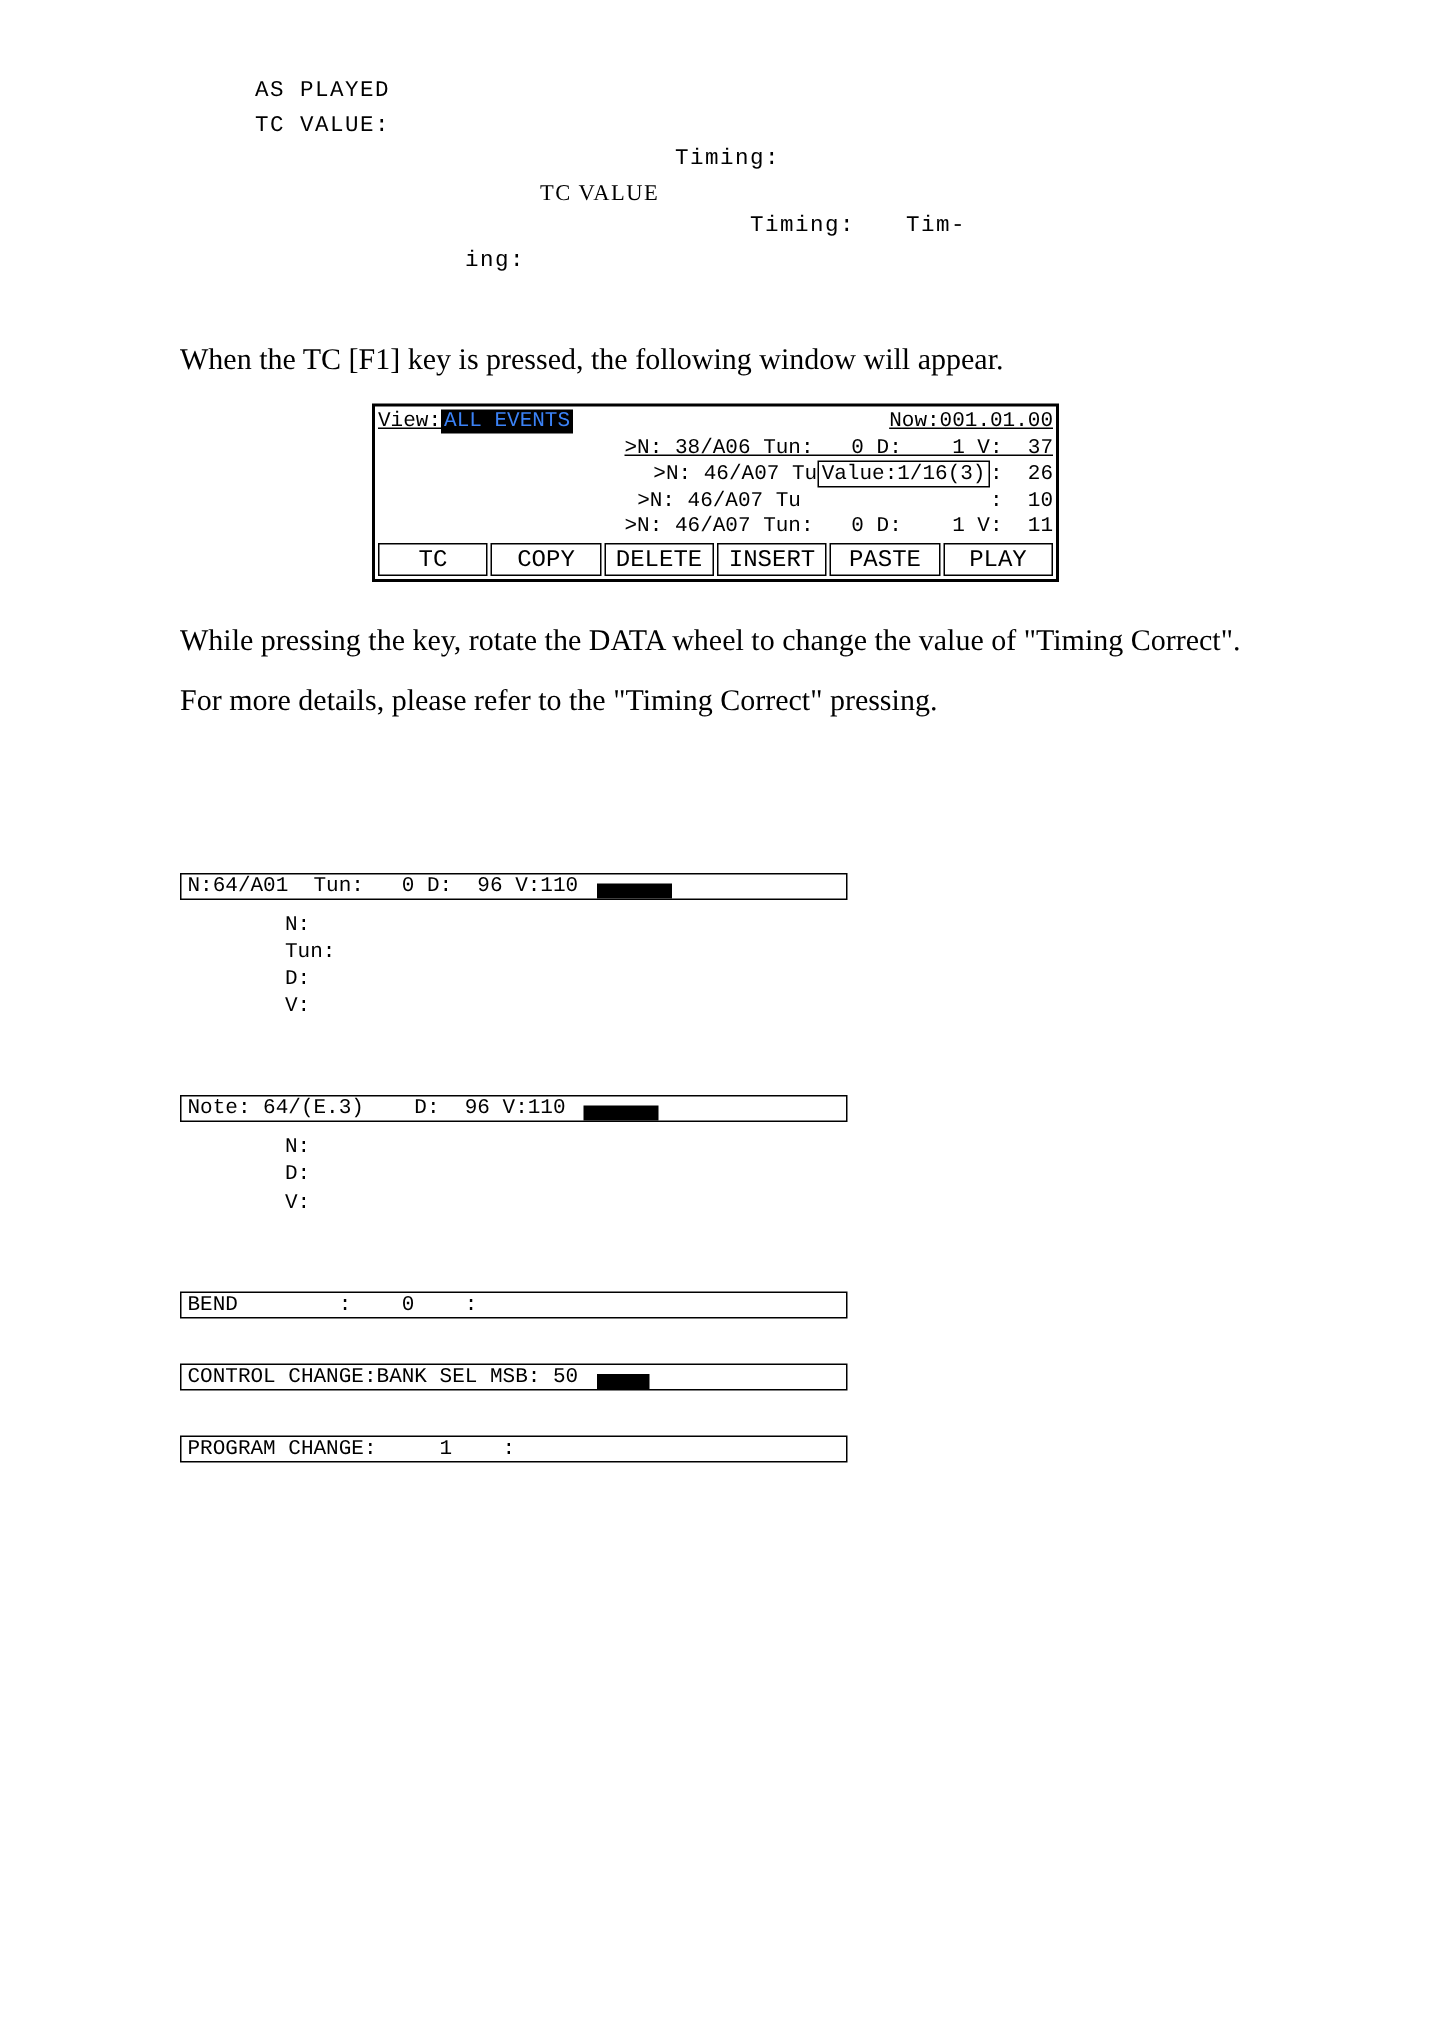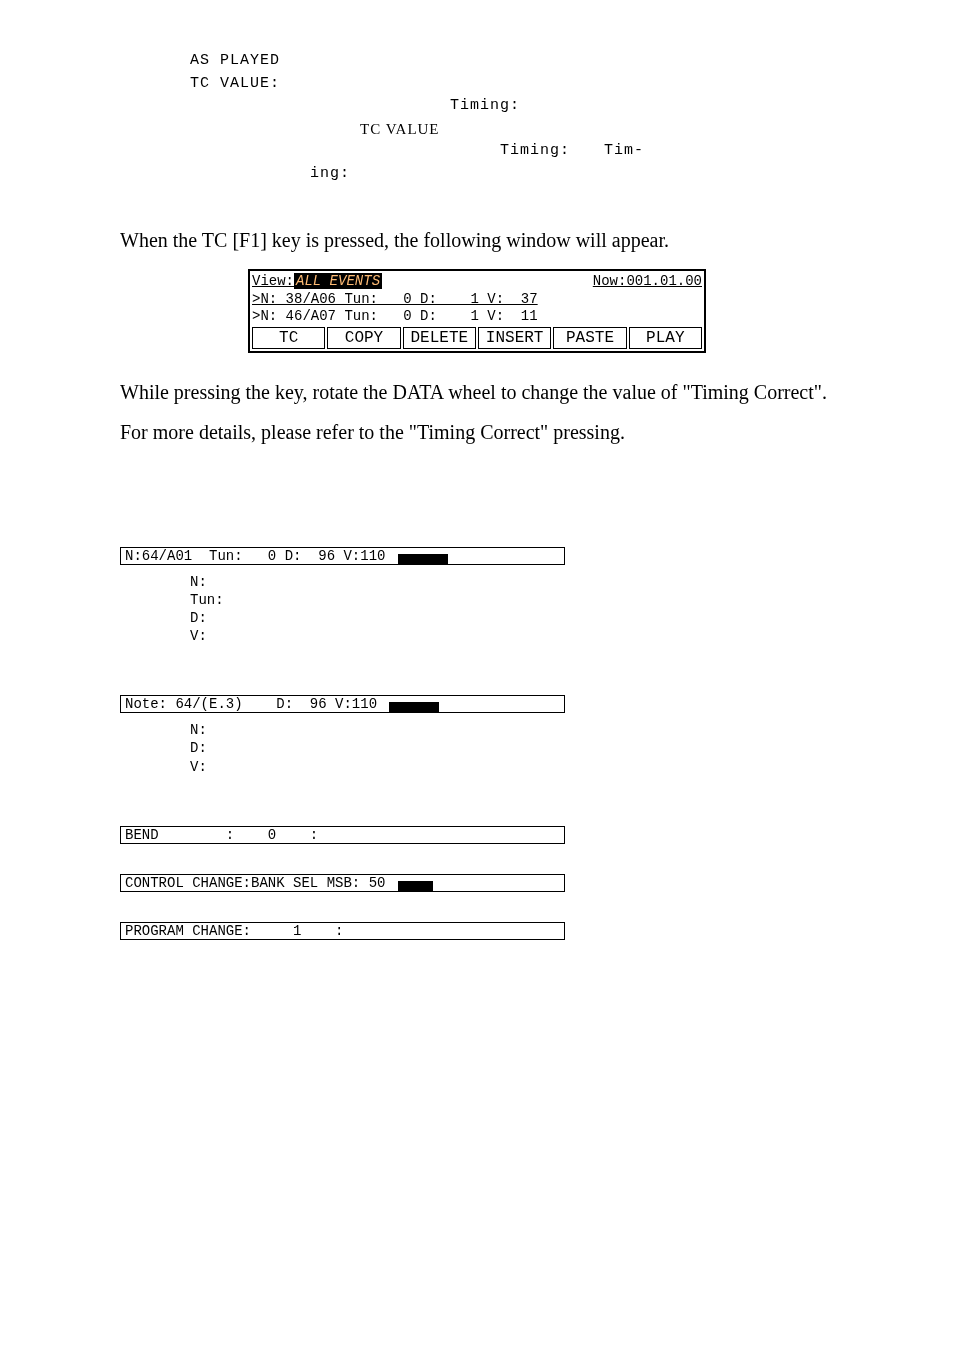--- a/index.html
+++ b/index.html
@@ -16,40 +16,40 @@
     font-family: "Courier New", monospace;
     font-size: 15px;
     letter-spacing: 1px;
   }
   .top-block {
     margin-left: 50px;
     margin-bottom: 40px;
     line-height: 1.5;
   }
   .top-block .row { display:flex; }
-  .indent1 { padding-left: 0; margin-left: 20px; }
+  .indent1 { padding-left: 0; }
   .indent2 { padding-left: 190px; font-family: Liberation Serif, serif; }
   .indent3 { padding-left: 280px; }
   .indent4 { padding-left: 330px; }
   .top-wrap { position: relative; }
   .body-text { font-size: 20px; line-height:1.5; margin-bottom:10px; }
 
   
   .window {
     border: 2px solid #000;
     padding: 2px;
     width: 450px;
     margin: 14px auto 24px auto;
     font-family: "Courier New", monospace;
     font-size: 14px;
     line-height:1.25;
   }
   .window .header { display:flex; justify-content:space-between; text-decoration: underline; }
-  .inv { background:#000; color:#fdba74; padding:0 2px;font-style:italic; }
-  .window .lines div { white-space: pre; }
+  .inv { background:#000; color:#3b82f6; padding:0 2px; }
+  .window .lines div { white-space: pre; text-align: right; }
   .valbox { border:1px solid #000; padding:0 2px; }
   .soft-row { display:flex; gap:2px; margin-top:1px; }
   .softkey { border:1px solid #000; flex:1; text-align:center; font-size:16px; padding:0 2px; }
 
   
   .evt {
     border:1px solid #000;
     padding:0 4px;
     font-family:"Courier New", monospace;
     font-size:14px;
@@ -101,20 +101,22 @@
 
 <div class="window">
   <div class="header">
     <span>
       <span>View:</span><span class="inv">ALL EVENTS</span>
     </span>
     <span>Now:001.01.00</span>
   </div>
   <div class="lines">
     <div style="text-decoration:underline;">&gt;N: 38/A06 Tun:   0 D:    1 V:  37</div>
+    <div><span>&gt;N: 46/A07 Tu</span><span class="valbox">Value:1/16(3)</span><span>:  26</span></div>
+    <div>&gt;N: 46/A07 Tu               :  10</div>
     <div>&gt;N: 46/A07 Tun:   0 D:    1 V:  11</div>
   </div>
   <div class="soft-row">
     <div class="softkey">TC</div>
     <div class="softkey">COPY</div>
     <div class="softkey">DELETE</div>
     <div class="softkey">INSERT</div>
     <div class="softkey">PASTE</div>
     <div class="softkey">PLAY</div>
   </div>

